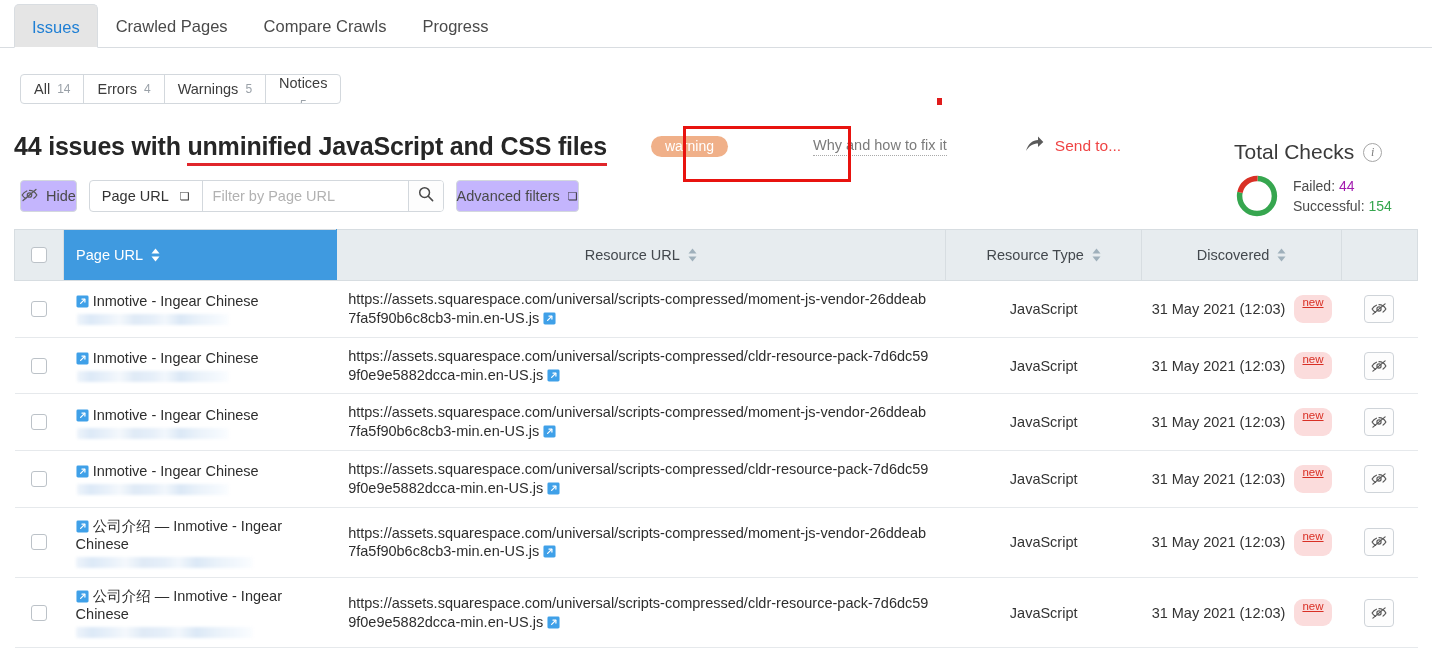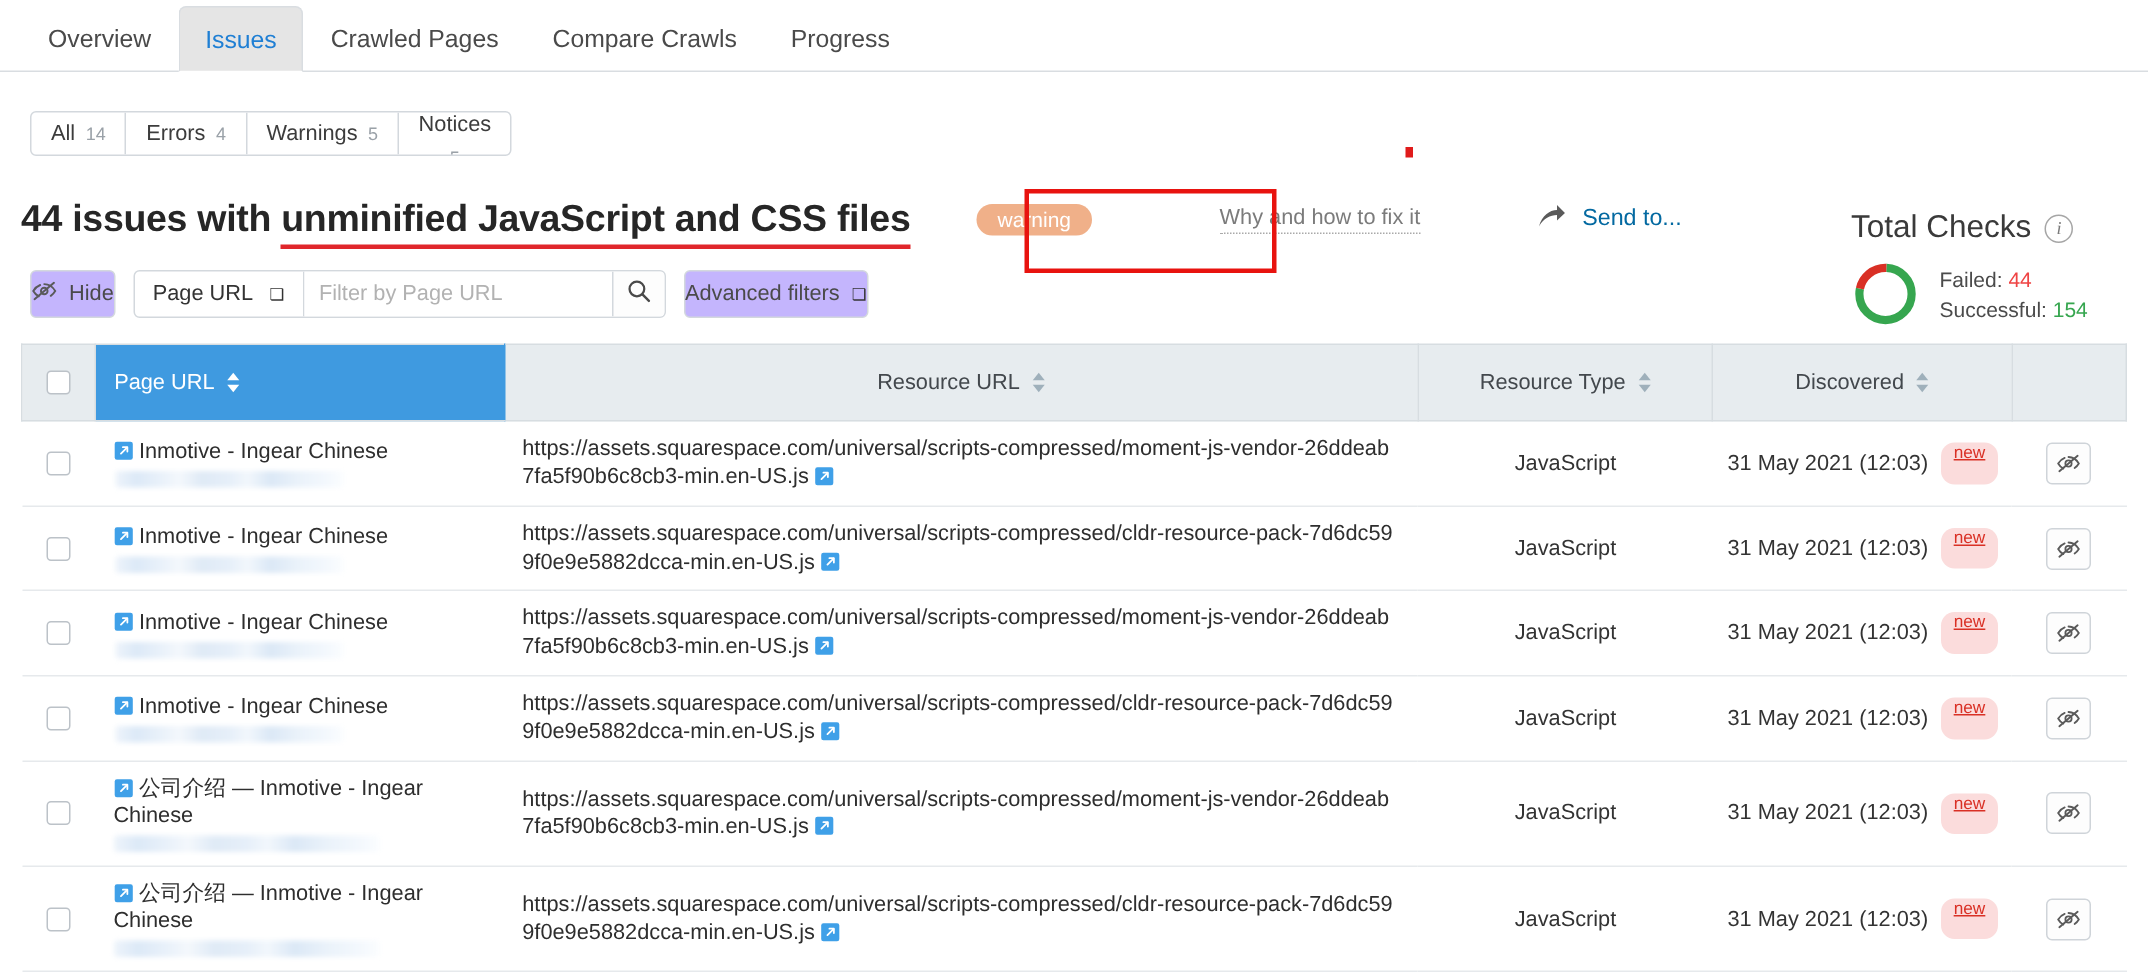--- a/index.html
+++ b/index.html
@@ -113,21 +113,21 @@
     padding-bottom: 2px;
     cursor: pointer;
     white-space: nowrap;
   }
   .sendto {
     margin-left: 50px;
     display: flex;
     align-items: center;
     gap: 11px;
     font-size: 15.5px;
-    color: #0369a1;
+    color: #ef4444;
     cursor: pointer;
     white-space: nowrap;
   }
   .redbox {
     position: absolute;
     left: 683px; top: 126px;
     width: 168px; height: 56px;
     border: 3px solid #e8130f;
     pointer-events: none;
     z-index: 6;
@@ -147,21 +147,21 @@
     width: 19px; height: 19px; border-radius: 50%;
     border: 1.5px solid #a6a6a6; color: #7a7a7a;
     font-size: 12px; font-style: italic;
     display: flex; align-items: center; justify-content: center;
     font-family: "Liberation Serif", serif;
     cursor: pointer;
   }
   .tc-body { display: flex; align-items: center; gap: 13px; margin-top: 9px; }
   .donut { width: 46px; height: 46px; flex: none; }
   .tc-lines { font-size: 14px; color: #4b4b4b; line-height: 1.45; }
-  .failnum { color: #ef4444; }
+  .failnum { color: #a21caf; }
   .oknum { color: #36a64f; }
 
   
   .filterbar {
     margin: 14px 0 0 20px;
     display: flex;
     align-items: center;
     gap: 12px;
     height: 32px;
   }
@@ -279,21 +279,20 @@
     margin: 0 auto; cursor: pointer;
   }
 </style>
 </head>
 <body>
 
 
 
 
 <div class="tabbar" id="tabbar">
-    <div class="tab">Overview</div>
     <div class="tab active">Issues</div>
     <div class="tab">Crawled Pages</div>
     <div class="tab">Compare Crawls</div>
     <div class="tab">Progress</div>
   </div>
 
 
 <div class="sevbar" id="sevbar">
     <div class="sevbtn">
       <span>All</span>

